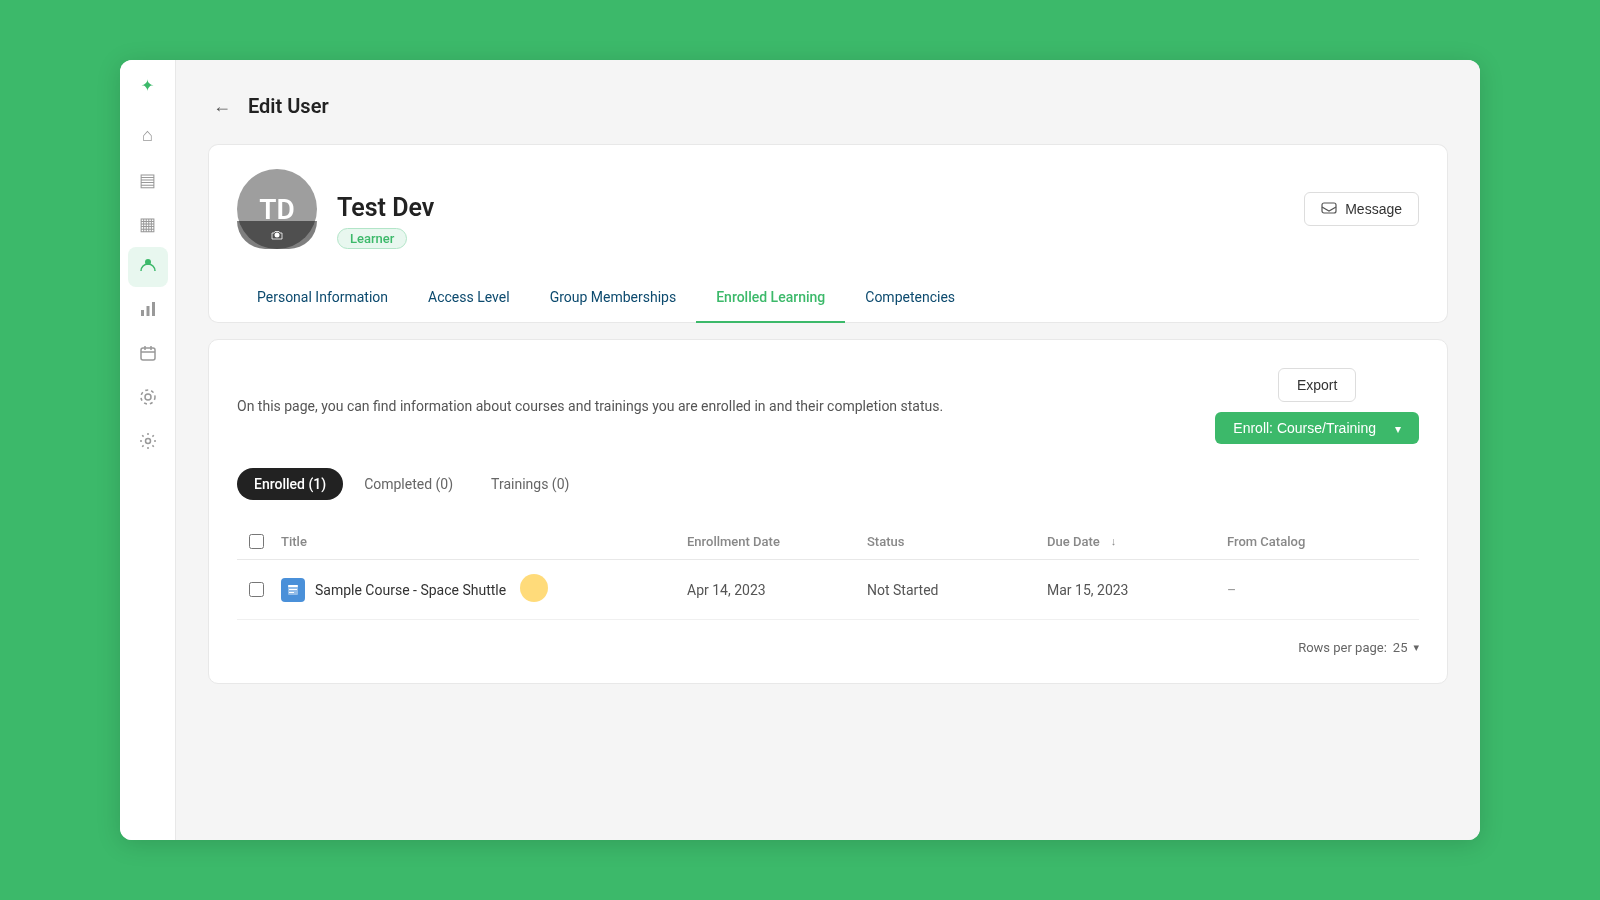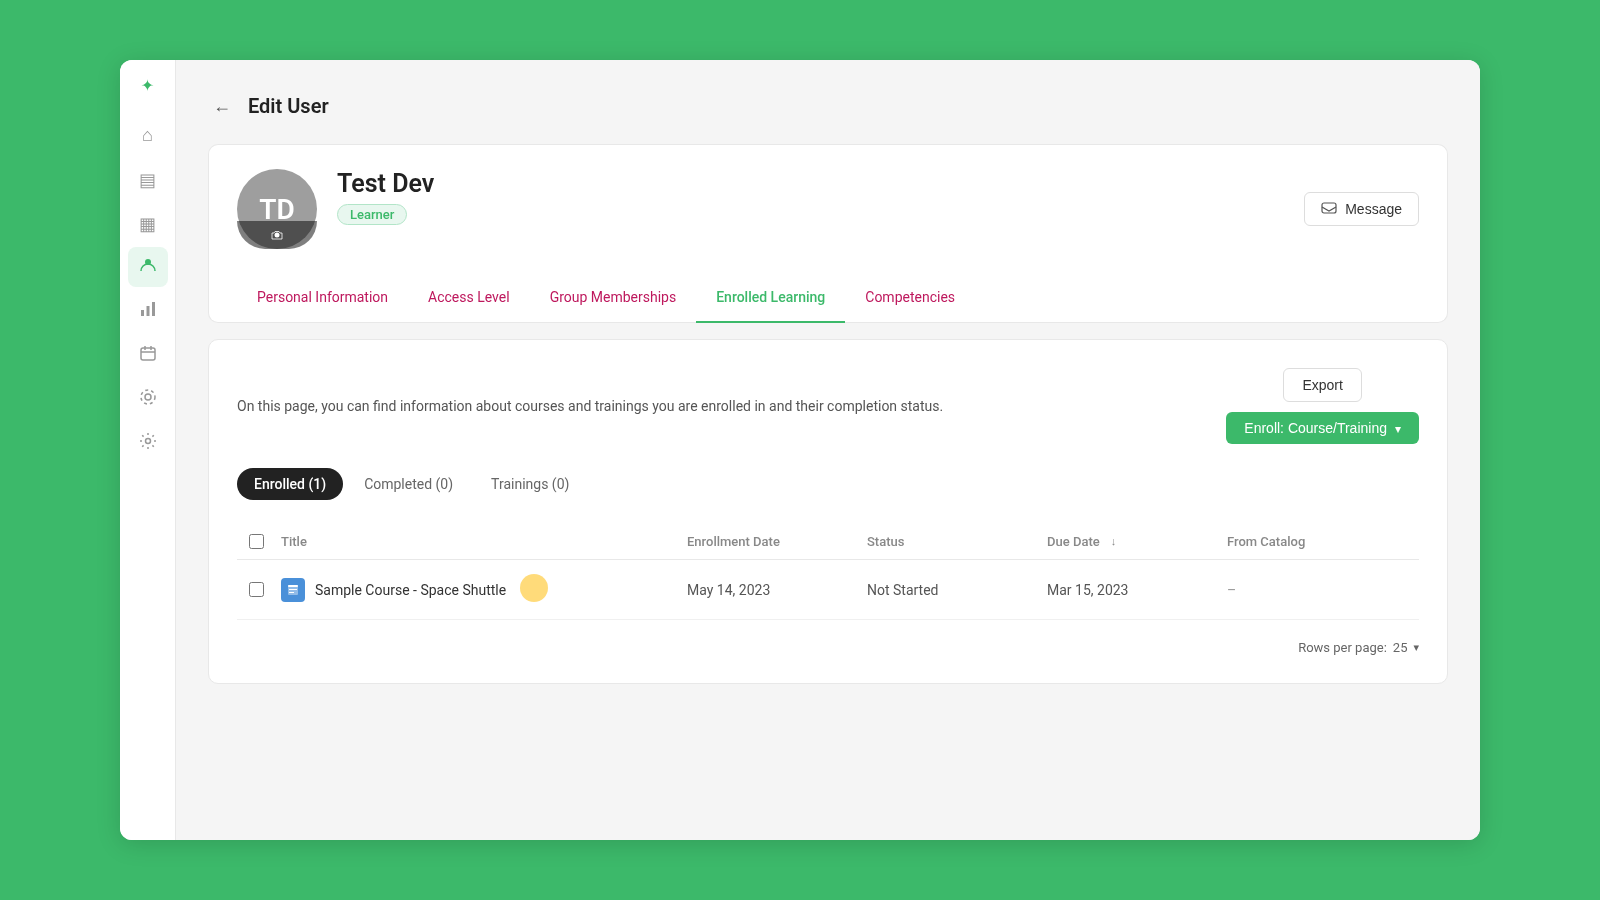--- a/index.html
+++ b/index.html
@@ -100,21 +100,21 @@
       align-items: center;
       justify-content: space-between;
       border: 1px solid #e8e8e8;
       border-bottom: none;
       border-bottom-left-radius: 0;
       border-bottom-right-radius: 0;
     }
 
     .user-info {
       display: flex;
-      align-items: flex-start;
+      align-items: flex-end;
       gap: 20px;
     }
 
     .avatar-container {
       position: relative;
       width: 80px;
       height: 80px;
     }
 
     .avatar {
@@ -186,21 +186,21 @@
       border-bottom: 1px solid #e8e8e8;
       display: flex;
       padding: 0 28px;
       border-radius: 0 0 10px 10px;
       margin-bottom: 0;
     }
 
     .tab {
       padding: 16px 20px;
       font-size: 14px;
-      color: #be185d;
+      color: #0c4a6e;
       cursor: pointer;
       border-bottom: 2px solid transparent;
       white-space: nowrap;
       margin-bottom: -1px;
     }
 
     .tab.active {
       color: #3cb96a;
       border-bottom: 2px solid #3cb96a;
       font-weight: 500;
@@ -244,21 +244,21 @@
     .enroll-btn {
       background: #3cb96a;
       color: #fff;
       border: none;
       border-radius: 6px;
       padding: 8px 18px;
       font-size: 14px;
       cursor: pointer;
       display: flex;
       align-items: flex-end;
-      gap: 8px;
+      gap: 19px;
       font-weight: 500;
     }
 
     .enroll-btn-chevron {
       font-size: 12px;
     }
 
     
     .sub-tabs {
       display: flex;
@@ -572,21 +572,21 @@
                 <rect x="2" y="2" width="10" height="2" rx="1" fill="white"></rect>
                 <rect x="3" y="6" width="8" height="1" fill="white"></rect>
                 <rect x="3" y="9" width="5" height="1" fill="white"></rect>
               </svg>
             </div>
             <span>Sample Course - Space Shuttle</span>
             <div class="relative-cursor">
               <span style="display:inline-block;width:28px;height:28px;background:rgba(255,200,50,0.65);border-radius:50%;position:relative;top:0;left:4px;"></span>
             </div>
           </div>
-          <div class="cell-date">May 14, 2023</div>
+          <div class="cell-date">Apr 14, 2023</div>
           <div class="cell-status">Not Started</div>
           <div class="cell-due">Mar 15, 2023</div>
           <div class="cell-catalog">–</div>
         </div>
       </div>
 
       <div class="rows-per-page">
         <span>Rows per page:</span>
         <span>25</span>
         <span class="rows-per-page-chevron">▾</span>

